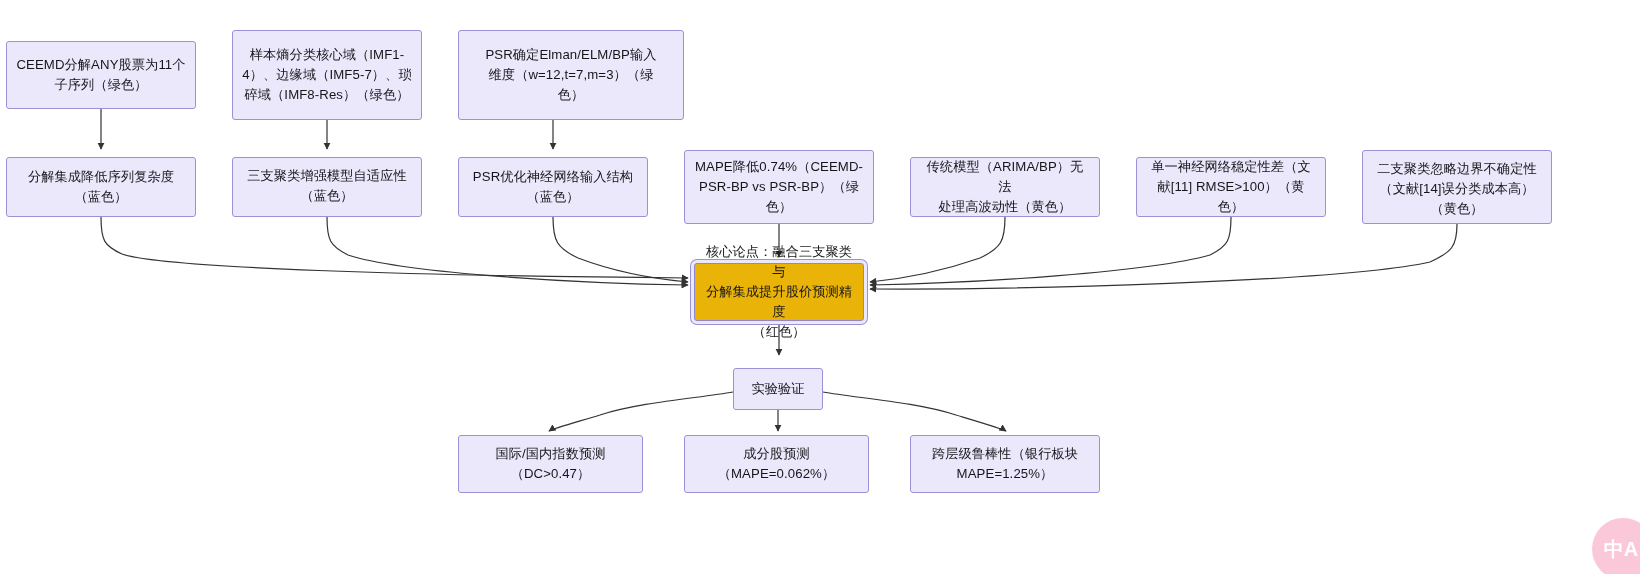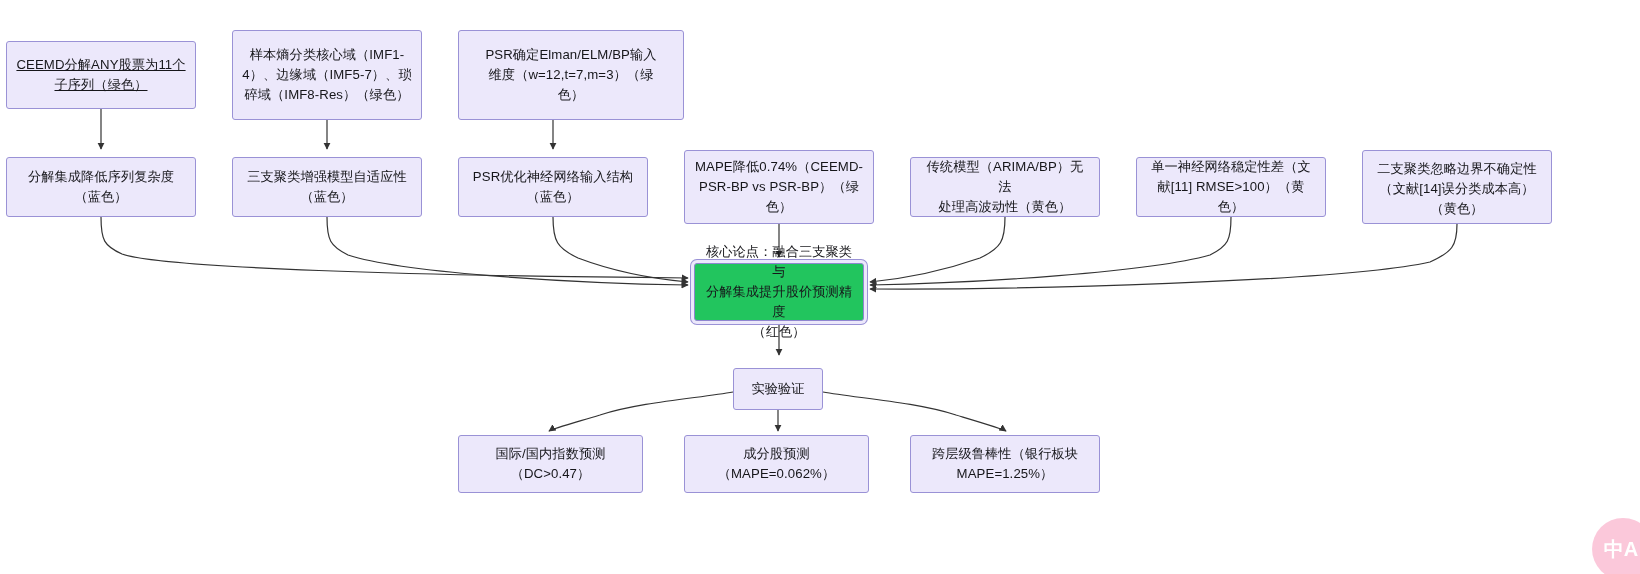--- a/index.html
+++ b/index.html
@@ -42,21 +42,21 @@
     line-height: 1.52;
     padding: 4px 9px;
     letter-spacing: 0.1px;
   }
   .node .lbl {
     display: block;
     width: 100%;
     white-space: pre-line;
   }
   .node.core {
-    background: #22c55e;
+    background: #eab308;
     border: 1px solid #8f86cf;
     box-shadow: 0 0 0 3px #ece8fb, 0 0 0 4px #9a92d6;
   }
   .watermark {
     position: absolute;
     width: 62px;
     height: 62px;
     border-radius: 50%;
     background: #f9a7c5;
     opacity: 0.62;
@@ -93,21 +93,21 @@
       <path d="M1005,217 C1005,241 1001,248 980,258 C940,272 900,279 870,282"></path>
       <path d="M1231,217 C1231,240 1228,246 1210,255 C1150,272 980,283 870,285"></path>
       <path d="M1457,224 C1457,246 1452,252 1430,262 C1340,282 1010,290 870,289"></path>
       <path d="M779,325 L779,355"></path>
       <path d="M733,392 C700,398 640,402 600,415 C570,424 552,429 549,431"></path>
       <path d="M778,401 L778,431"></path>
       <path d="M823,392 C856,398 916,402 956,415 C986,424 1003,429 1006,431"></path>
     </g>
   </svg>
 
-  <div class="node" style="left:6px; top:41px; width:190px; height:68px;text-decoration:underline;">
+  <div class="node" style="left:6px; top:41px; width:190px; height:68px;">
     <span class="lbl">CEEMD分解ANY股票为11个
 子序列（绿色）</span>
   </div>
 
   <div class="node" style="left:232px; top:30px; width:190px; height:90px;">
     <span class="lbl">样本熵分类核心域（IMF1-
 4）、边缘域（IMF5-7）、琐
 碎域（IMF8-Res）（绿色）</span>
   </div>
 
@@ -115,21 +115,21 @@
     <span class="lbl">PSR确定Elman/ELM/BP输入
 维度（w=12,t=7,m=3）（绿
 色）</span>
   </div>
 
   <div class="node" style="left:6px; top:157px; width:190px; height:60px;">
     <span class="lbl">分解集成降低序列复杂度
 （蓝色）</span>
   </div>
 
-  <div class="node" style="left:232px; top:157px; width:190px; height:60px;">
+  <div class="node" style="left:232px; top:157px; width:190px; height:60px;font-family:Liberation Mono, monospace;">
     <span class="lbl">三支聚类增强模型自适应性
 （蓝色）</span>
   </div>
 
   <div class="node" style="left:458px; top:157px; width:190px; height:60px;">
     <span class="lbl">PSR优化神经网络输入结构
 （蓝色）</span>
   </div>
 
   <div class="node" style="left:684px; top:150px; width:190px; height:74px;">

